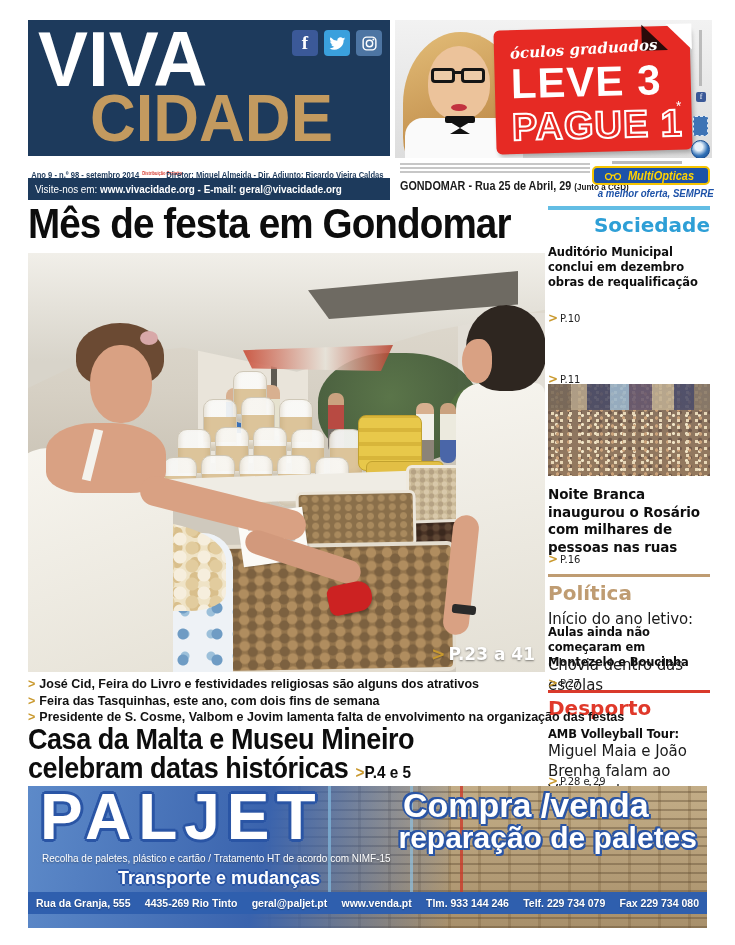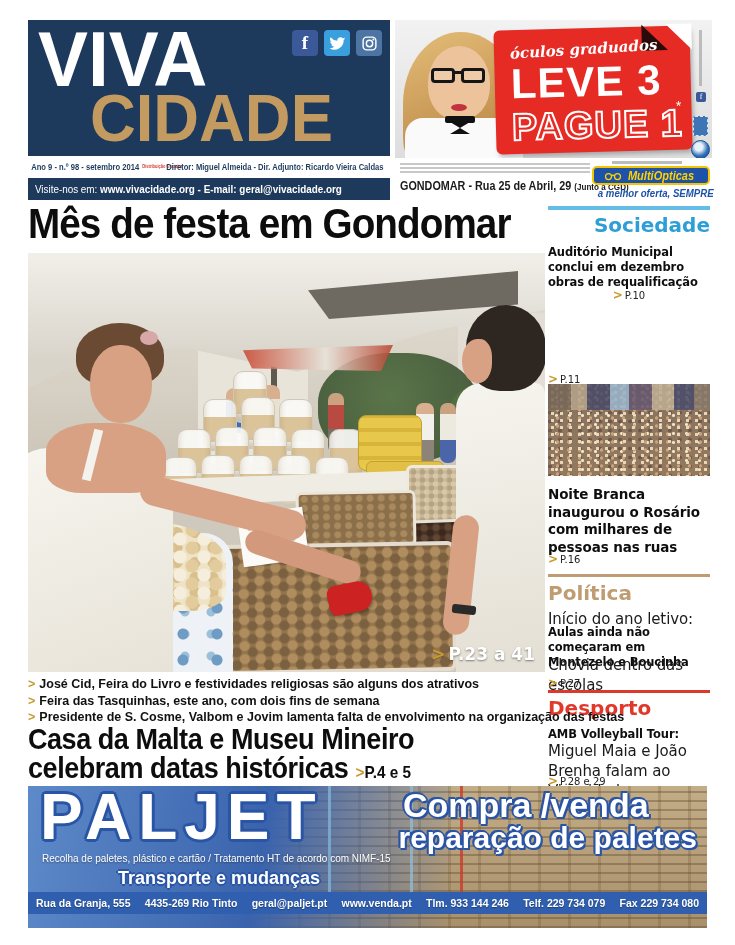--- a/index.html
+++ b/index.html
@@ -13,21 +13,21 @@
   
   .masthead { left:28px; top:20px; width:362px; height:136px; background:#1d3a5c; overflow:hidden; }
   .mast-viva { position:absolute; left:10px; top:-6px; color:#fff; font-weight:bold; font-size:78px; letter-spacing:0px; transform:scaleX(.96); transform-origin:left top; }
   .mast-cidade { position:absolute; left:62px; top:60px; color:#c39a5f; font-weight:bold; font-size:66px; transform:scaleX(.96); transform-origin:left top; }
   .socials { position:absolute; right:8px; top:10px; display:flex; gap:6px; }
   .social { width:26px; height:26px; border-radius:4px; display:flex; align-items:center; justify-content:center; color:#fff; font-weight:bold; font-size:19px; }
   .social.fb { background:#3b5998; font-family:"Liberation Serif", serif; }
   .social.tw { background:#3aa0dd; }
   .social.ig { background:#4d75a3; }
 
-  .edition-strip { left:28px; top:156px; width:362px; height:21px; background:#fff; display:flex; align-items:center; }
+  .edition-strip { left:28px; top:156px; width:362px; height:36px; background:#fff; display:flex; align-items:center; }
   .edition-inner { display:flex; align-items:center; gap:4px; white-space:nowrap; transform:scaleX(.8); transform-origin:left center; padding-left:4px; }
   .edition-issue, .edition-director { color:#1d3a5c; font-weight:bold; font-size:9.5px; }
   .free-stamp { color:#d4372c; font-weight:bold; font-size:5px; width:26px; line-height:1.1; text-align:center; }
 
   .visit-bar { left:28px; top:178px; width:362px; height:22px; background:#1d3a5c; color:#fff; display:flex; align-items:center; }
   .visit-inner { white-space:nowrap; transform:scaleX(.86); transform-origin:left center; padding-left:8px; font-size:11.5px; }
   .visit-inner b { font-weight:bold; }
 
   
   .top-ad { left:395px; top:20px; width:317px; height:180px; background:#fff; }
@@ -314,21 +314,21 @@
     <div class="ph woman-right-arm"></div>
     <div class="ph watch"></div>
     <div class="ph photo-ref">
       <span class="arrow">&gt;</span><span>P.23 a 41</span>
     </div>
   </div>
 
   <div class="abs sb rule rule-blue" style="top:206px;"></div>
   <div class="abs sb sec-head sec-blue" style="top:213px;text-align:right;">Sociedade</div>
   <div class="abs sb sb-title" style="top:245px;">Auditório Municipal conclui em dezembro obras de requalificação</div>
-  <div class="abs sb pageref" style="top:288px;text-align:center;">
+  <div class="abs sb pageref" style="top:311px;">
     <span class="arrow">&gt;</span><span>P.10</span>
   </div>
   <div class="abs sb pageref" style="top:372px;">
     <span class="arrow">&gt;</span><span>P.11</span>
   </div>
   <div class="crowd">
     <div class="crowd-top"></div>
   </div>
   <div class="abs sb sb-title sb-title-lg" style="top:486px;">Noite Branca inaugurou o Rosário com milhares de pessoas nas ruas</div>
   <div class="abs sb pageref" style="top:552px;">

